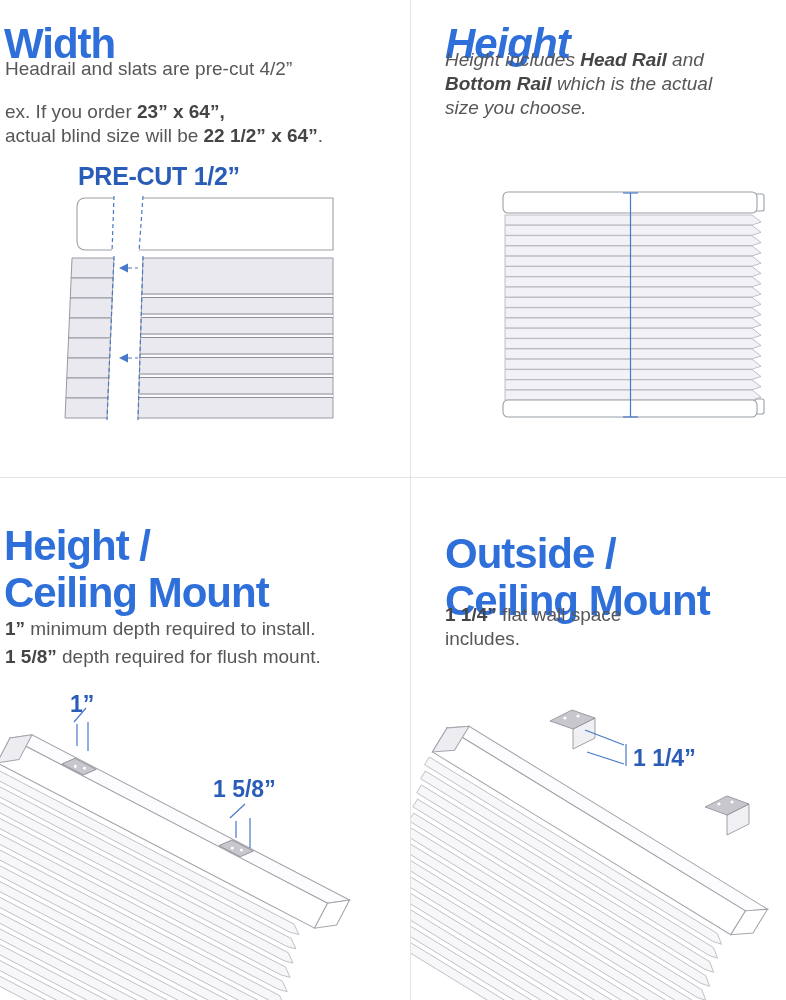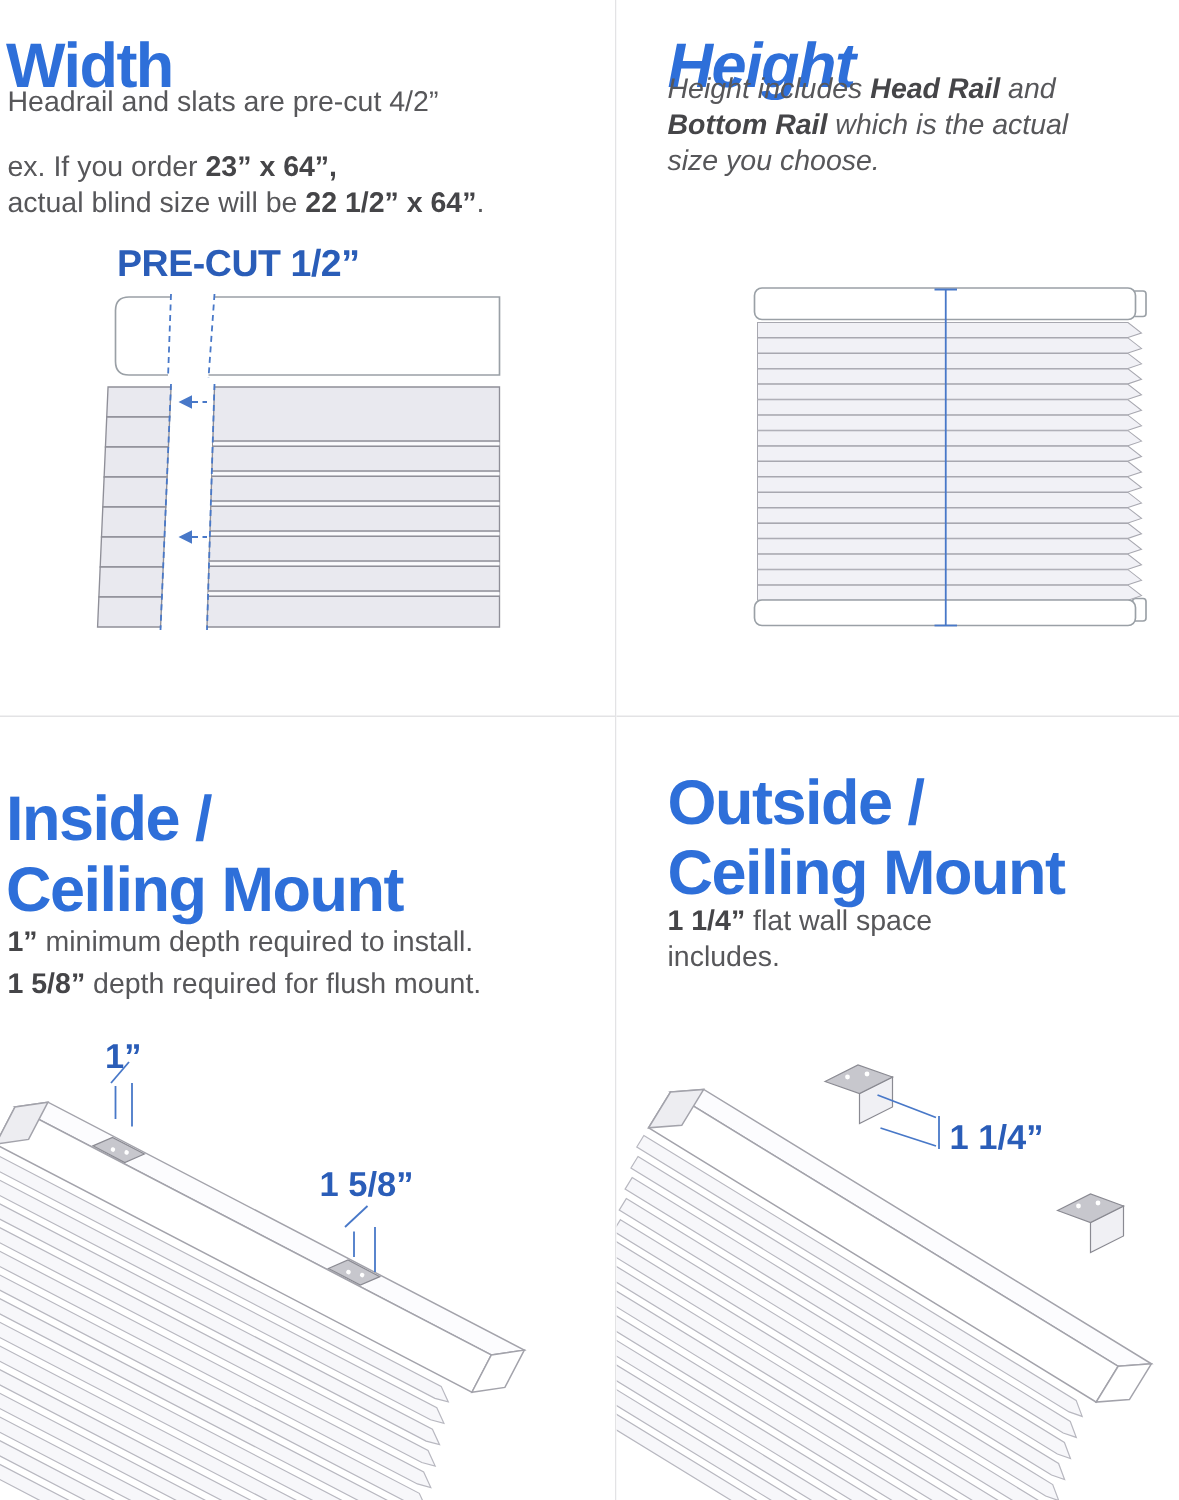--- a/index.html
+++ b/index.html
@@ -138,21 +138,21 @@
       <rect class="rail" x="92" y="215" width="254" height="17" rx="5"></rect>
       <g>
         <line class="mline" x1="212" y1="8" x2="227" y2="8"></line>
         <line class="mline" x1="219.5" y1="8" x2="219.5" y2="232" stroke-width="1.6"></line>
         <line class="mline" x1="212" y1="232" x2="227" y2="232"></line>
       </g>
     </svg>
   </section>
 
   <section class="quad" id="q-inside">
-    <h1 class="title" style="left:4px;top:16px;"><span>Inside /</span><br><span>Ceiling Mount</span></h1>
+    <h1 class="title" style="left:4px;top:16px;"><span>Height /</span><br><span>Ceiling Mount</span></h1>
     <div class="body-text" style="left:5px;top:125px;margin-top:14px;"><b>1”</b><span> minimum depth required to install.</span></div>
     <div class="body-text" style="left:5px;top:167px;"><b>1 5/8”</b><span> depth required for flush mount.</span></div>
 
     <svg style="left:0;top:202px;" width="410" height="320" viewBox="0 0 410 320">
 
       <g transform="translate(10,58) rotate(27.5)">
         <g class="slats-3d">
             <path d="M0,34 h338 l9,7 l-9,2 h-338 z"></path>
             <path d="M4,48 h338 l9,7 l-9,2 h-338 z"></path>
             <path d="M8,62 h338 l9,7 l-9,2 h-338 z"></path>
@@ -194,21 +194,21 @@
       <g>
         <text class="mlabel" x="213" y="117">1 5/8”</text>
         <line class="mline" x1="230" y1="138" x2="245" y2="124"></line>
         <line class="mline" x1="236" y1="141" x2="236" y2="158"></line>
         <line class="mline" x1="250" y1="138" x2="250" y2="168"></line>
       </g>
     </svg>
   </section>
 
   <section class="quad" id="q-outside">
-    <h1 class="title" style="left:34px;top:5px;"><span>Outside /</span><br><span>Ceiling Mount</span></h1>
+    <h1 class="title" style="left:34px;top:24px;"><span>Outside /</span><br><span>Ceiling Mount</span></h1>
     <div class="body-text" style="left:34px;top:125px;"><b>1 1/4”</b><span> flat wall space</span><br><span>includes.</span></div>
 
     <svg style="left:0;top:212px;" width="375" height="310" viewBox="0 0 375 310">
 
       <g transform="translate(36,38) rotate(31.5)">
         <g class="slats-3d">
             <path d="M0,34 h338 l9,7 l-9,2 h-338 z"></path>
             <path d="M4,48 h338 l9,7 l-9,2 h-338 z"></path>
             <path d="M8,62 h338 l9,7 l-9,2 h-338 z"></path>
             <path d="M12,76 h338 l9,7 l-9,2 h-338 z"></path>

